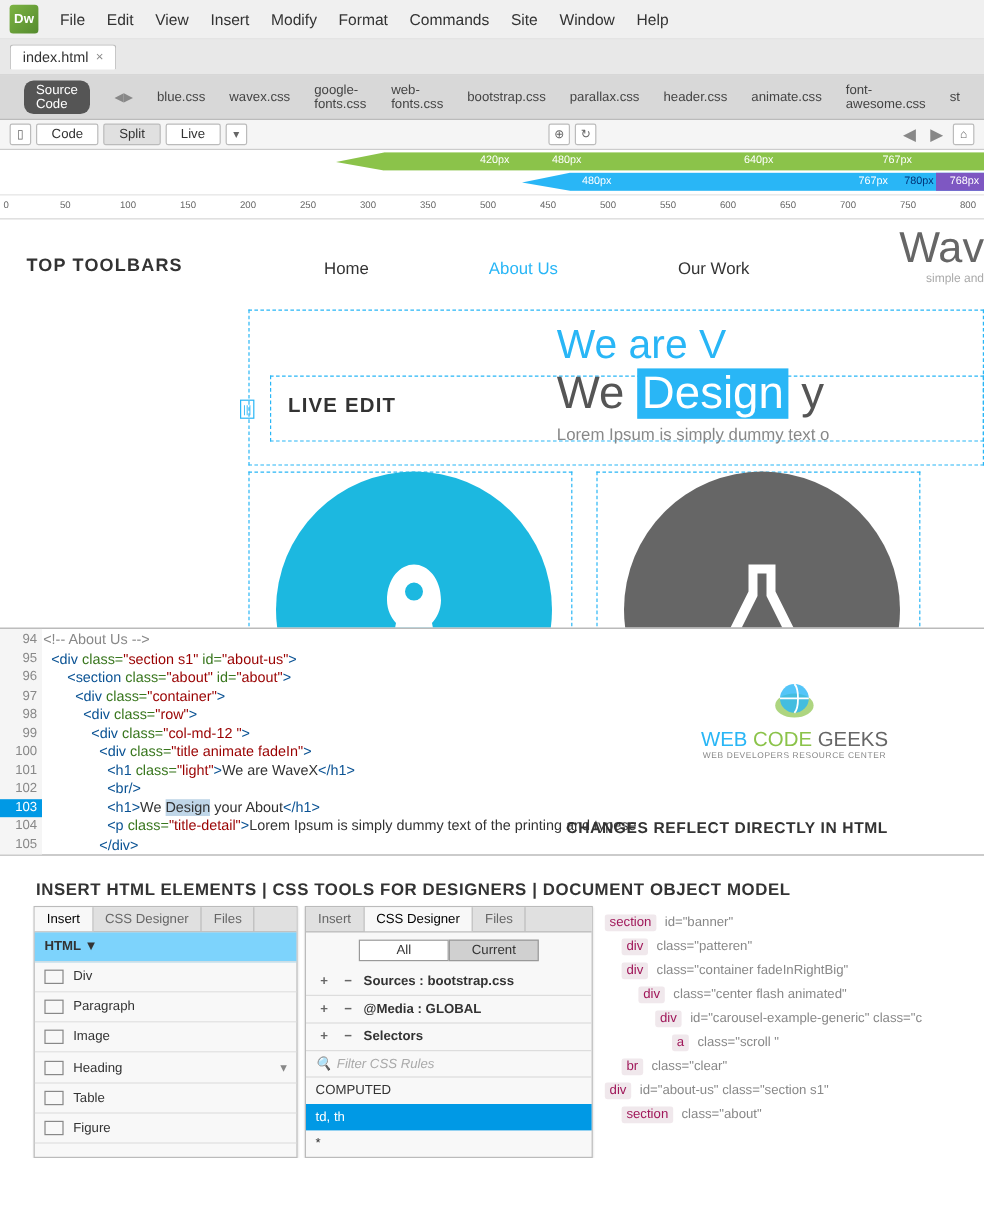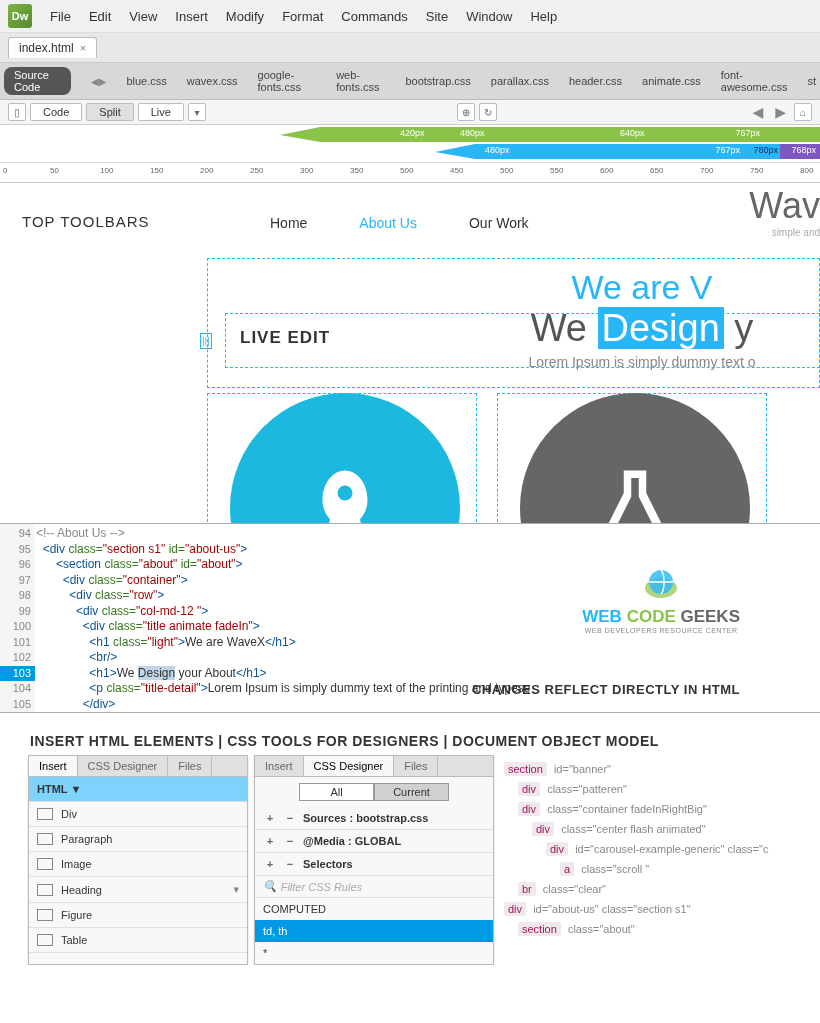--- a/index.html
+++ b/index.html
@@ -3,69 +3,69 @@
 <meta charset="utf-8">
 <style>
 *{box-sizing:border-box;margin:0;padding:0;font-family:"Segoe UI",Tahoma,sans-serif}
 body{background:#fff;font-size:13px;color:#333;width:820px;overflow:hidden}
 .menubar{background:#f0f0f0;border-bottom:1px solid #ddd;padding:4px 8px;display:flex;align-items:center;gap:18px}
 .dw-logo{width:24px;height:24px;background:linear-gradient(135deg,#7cb342,#558b2f);border-radius:3px;display:flex;align-items:center;justify-content:center;color:#fff;font-weight:bold;font-size:11px}
 .menubar span.mi{font-size:13px;color:#333;cursor:pointer}
 .tabbar{background:#e8e8e8;border-bottom:1px solid #ccc;padding:4px 8px;display:flex;}
 .tab{background:#fff;padding:3px 10px;border:1px solid #bbb;border-bottom:none;border-radius:3px 3px 0 0;font-size:12px;display:flex;align-items:center;gap:6px}
 .tab .x{font-size:11px;color:#888}
-.srcbar{background:#d8d8d8;border-bottom:1px solid #bbb;padding:4px 4px;display:flex;align-items:center;gap:20px;font-size:11px;overflow:hidden}
+.srcbar{background:#d8d8d8;border-bottom:1px solid #bbb;padding:4px 20px;display:flex;align-items:center;gap:20px;font-size:11px;overflow:hidden}
 .src-btn{background:#555;color:#fff;padding:2px 10px;border-radius:8px}
 .arrows{color:#888;font-size:10px}
 .cssfile{color:#444}
 .viewbar{background:#f5f5f5;border-bottom:1px solid #ccc;padding:3px 8px;display:flex;align-items:center;gap:4px}
 .vbtn{background:#fff;border:1px solid #bbb;padding:2px 12px;font-size:11px;border-radius:2px}
 .vbtn.sel{background:#e0e0e0}
 .vicon{width:18px;height:18px;border:1px solid #bbb;border-radius:2px;display:inline-flex;align-items:center;justify-content:center;font-size:10px;color:#666;background:#fff}
 .spacer{flex:1}
 .nav-arr{color:#888;font-size:14px;padding:0 4px}
 .mqbar{height:38px;background:#fff;position:relative;border-bottom:1px solid #ddd}
 .mq-green{position:absolute;top:2px;height:15px;background:#8bc34a;left:320px;right:0}
 .mq-green::before{content:"";position:absolute;left:-40px;top:0;border-top:8px solid transparent;border-bottom:7px solid transparent;border-right:40px solid #8bc34a}
 .mq-blue{position:absolute;top:19px;height:15px;background:#29b6f6;left:475px;right:0}
 .mq-blue::before{content:"";position:absolute;left:-40px;top:0;border-top:8px solid transparent;border-bottom:7px solid transparent;border-right:40px solid #29b6f6}
 .mq-lbl{position:absolute;color:#fff;font-size:9px;top:1px}
 .mq-purple{position:absolute;right:0;top:19px;height:15px;width:40px;background:#7e57c2}
 .ruler{height:20px;background:#fff;border-bottom:1px solid #ccc;position:relative;font-size:8px;color:#666}
 .ruler span{position:absolute;top:3px}
 .preview{height:340px;background:#fff;position:relative;overflow:hidden}
-.label-tl{position:absolute;top:30px;left:22px;font-weight:400;font-size:15px;letter-spacing:1px;color:#333}
-.pnav{position:absolute;top:32px;left:270px;display:flex;gap:52px;font-size:14px}
+.label-tl{position:absolute;top:30px;left:22px;font-weight:700;font-size:15px;letter-spacing:1px;color:#333}
+.pnav{position:absolute;top:32px;left:270px;display:flex;gap:100px;font-size:14px}
 .pnav .active{color:#29b6f6}
 .wavex{position:absolute;top:2px;right:0;text-align:right}
 .wavex .lg{font-size:36px;color:#666;font-weight:300}
 .wavex .sm{font-size:10px;color:#aaa}
 .handle{position:absolute;left:200px;top:150px;width:12px;height:16px;border:1px solid #29b6f6;display:flex;align-items:center;justify-content:center;color:#29b6f6;font-size:9px}
 .liveedit{position:absolute;left:240px;top:145px;font-weight:600;font-size:17px;letter-spacing:1px}
 .dashbox{position:absolute;border:1px dashed #29b6f6}
-.hero{position:absolute;left:464px;top:85px;right:0;text-align:center}
+.hero{position:absolute;left:464px;top:85px;right:0;text-align:left}
 .hero .l1{color:#29b6f6;font-size:34px;font-weight:300}
 .hero .l2{font-size:38px;font-weight:400;color:#555}
 .hero .l2 .hl{background:#29b6f6;color:#fff;padding:0 4px}
 .hero .l3{color:#888;font-size:14px;margin-top:4px}
 .circ{position:absolute;width:230px;height:230px;border-radius:50%;top:210px;display:flex;align-items:center;justify-content:center}
 .c1{left:230px;background:#1cb8e0}
 .c2{left:520px;background:#666}
 .circ svg{width:90px;height:90px;fill:#fff}
 .codeview{font-family:Consolas,monospace;font-size:12px;border-top:1px solid #aaa;border-bottom:1px solid #aaa;position:relative;overflow:hidden;height:190px}
 .gutter{position:absolute;left:0;top:0;width:35px;text-align:right;color:#888;font-size:11px;background:#f5f5f5;padding-top:2px;line-height:15.5px}
 .gutter div{padding-right:4px}
 .gutter .cur{background:#0099e5;color:#fff}
 .codelines{margin-left:36px;padding:2px 0;line-height:15.5px;white-space:pre}
 .tag{color:#0b5394}
 .attr{color:#38761d}
 .val{color:#990000}
 .sel{background:#c0d6e8}
 .overlay-logo{position:absolute;right:80px;top:40px;text-align:center}
-.overlay-logo .txt{font-size:17px;font-weight:700;font-family:sans-serif}
+.overlay-logo .txt{font-size:17px;font-weight:400;font-family:sans-serif}
 .overlay-logo .sub{font-size:7px;color:#888;letter-spacing:0.5px}
 .overlay-label{position:absolute;right:80px;top:158px;font-size:13px;font-weight:600;letter-spacing:0.5px}
 .caption2{font-size:14px;font-weight:600;padding:20px 30px 6px;letter-spacing:0.5px}
 .panels{display:flex;gap:6px;padding:0 28px}
 .panel{border:1px solid #bbb;background:#f8f8f8;flex:1;box-shadow:0 1px 2px rgba(0,0,0,0.15)}
 .ptabs{display:flex;background:#e0e0e0;border-bottom:1px solid #bbb}
 .ptab{padding:4px 10px;font-size:11px;color:#666;border-right:1px solid #bbb}
 .ptab.act{background:#f8f8f8;color:#000}
 .prow{padding:6px 8px;border-bottom:1px solid #e0e0e0;font-size:11px;display:flex;align-items:center;gap:8px}
 .prow.hd{font-weight:bold;background:#7dd3fc}
@@ -276,25 +276,25 @@
         <span class="picon"></span>
         <span>Image</span>
       </div>
     <div class="prow">
         <span class="picon"></span>
         <span>Heading</span>
         <span style="margin-left:auto;color:#888">▾</span>
       </div>
     <div class="prow">
         <span class="picon"></span>
+        <span>Table</span>
+      </div>
+    <div class="prow">
+        <span class="picon"></span>
         <span>Figure</span>
-      </div>
-    <div class="prow">
-        <span class="picon"></span>
-        <span>Table</span>
       </div>
   </div>
 
   <div class="panel" style="flex:0 0 240px">
     <div class="ptabs">
       <div class="ptab">Insert</div>
       <div class="ptab act">CSS Designer</div>
       <div class="ptab">Files</div>
     </div>
     <div class="segbtn">

